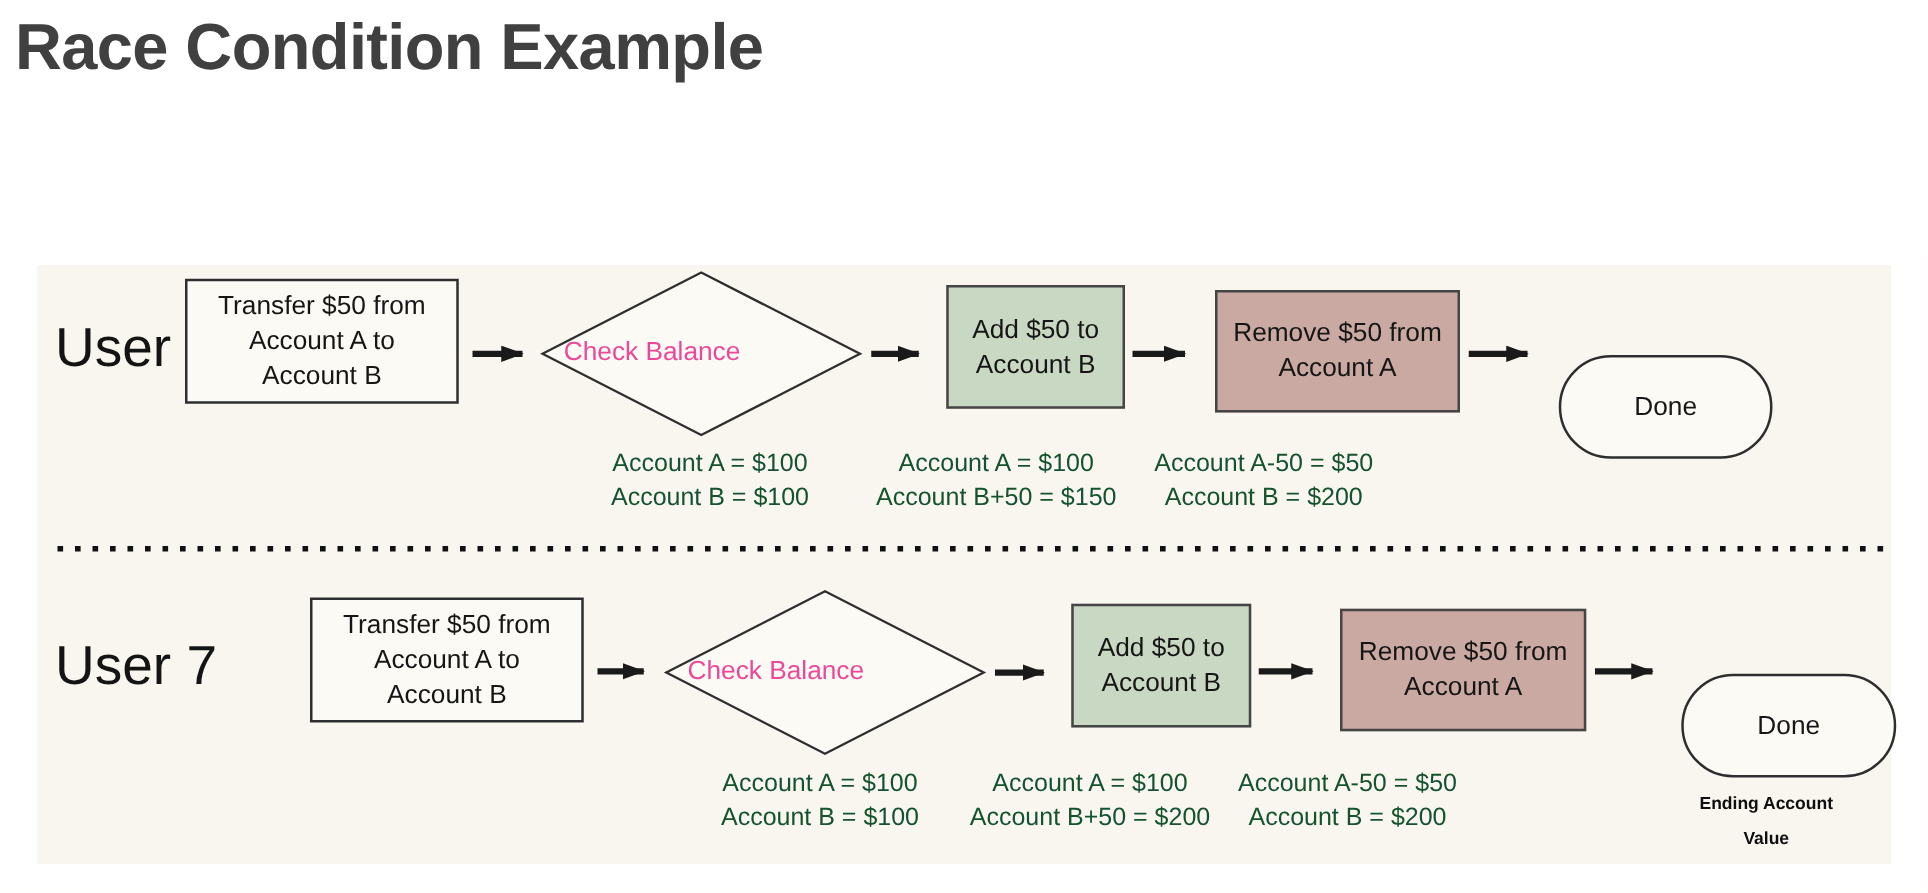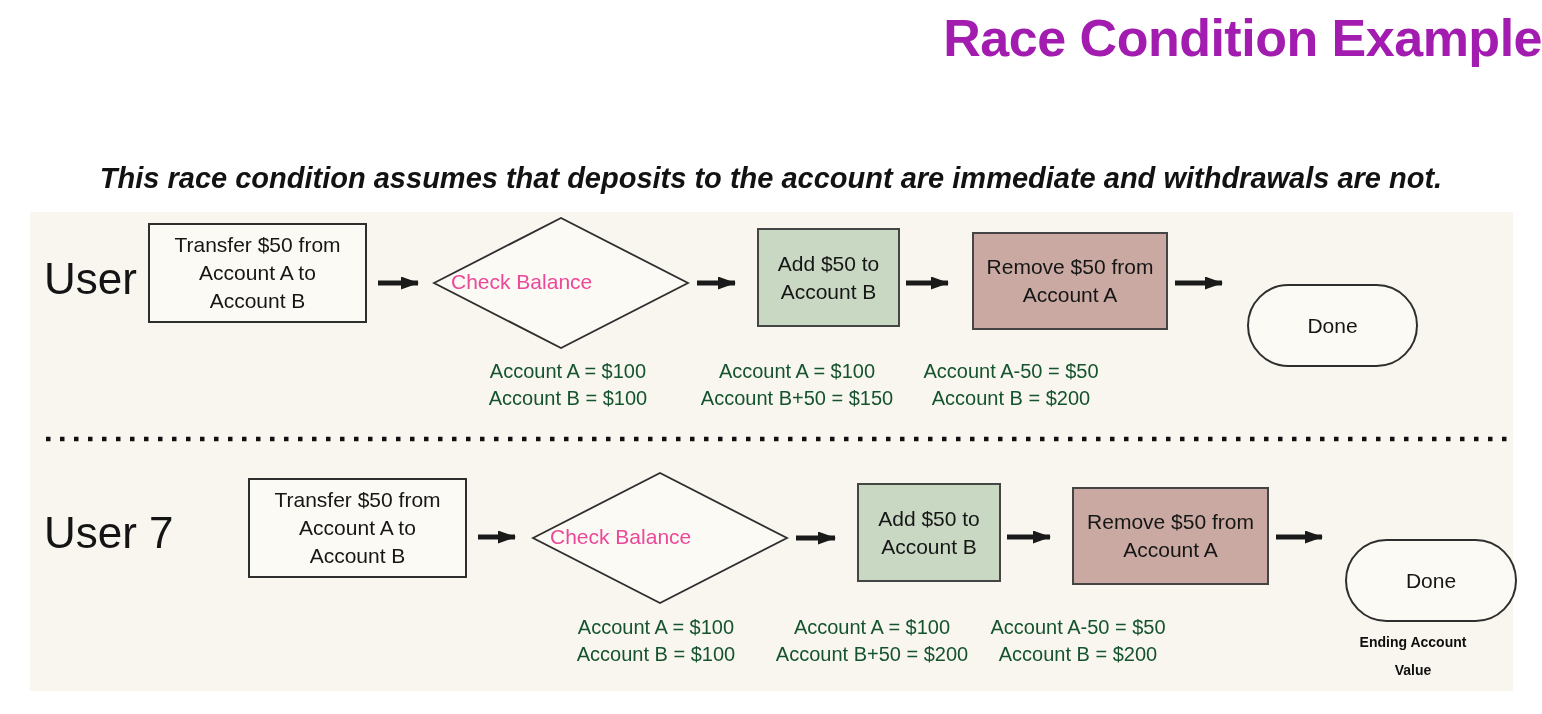--- a/index.html
+++ b/index.html
@@ -2,22 +2,22 @@
 <html><head>
 <meta charset="utf-8">
 <style>
   html,body { margin:0; padding:0; background:#ffffff; }
   .canvas {
     position:relative; width:1542px; height:714px; background:#ffffff;
     font-family:"Liberation Sans", sans-serif; overflow:hidden; color:#161616;
   }
   .band { position:absolute; left:30px; top:212px; width:1483px; height:479px; }
   .title {
-    position:absolute; left:0; right:0; top:8px; text-align:right;
-    font-size:52px; font-weight:700; color:#a21caf; letter-spacing:-0.5px;
+    position:absolute; left:0; right:0; top:8px; text-align:left;
+    font-size:52px; font-weight:700; color:#404040; letter-spacing:-0.5px;padding-left:12px;
   }
   .subtitle {
     position:absolute; left:0; right:0; top:162px; text-align:center;
     font-style:italic; font-weight:600; font-size:29px; color:#121212;
   }
   .user-label { position:absolute; font-size:44px; color:#141414;margin-left:10px; }
   .box {
     position:absolute; display:flex; align-items:center; justify-content:center;
     text-align:center; border:2px solid #2e2e2e; font-size:21px; line-height:1.32;
     white-space:pre-line; color:#161616; box-sizing:border-box;
@@ -38,21 +38,20 @@
   svg.layer { position:absolute; left:0; top:0; pointer-events:none; }
 </style>
 </head>
 <body>
 
 <div class="canvas">
 
   <div class="band" style="background-color: rgb(248, 246, 239);"></div>
 
   <div class="title">Race Condition Example</div>
-  <div class="subtitle">This race condition assumes that deposits to the account are immediate and withdrawals are not.</div>
 
   <svg class="layer" width="1542" height="714" viewBox="0 0 1542 714">
     <defs>
       <marker id="ah" markerUnits="userSpaceOnUse" markerWidth="22" markerHeight="16" refX="17" refY="6.5" orient="auto">
         <path d="M0,0 L18,6.5 L0,13 Z" fill="#1a1a1a"></path>
       </marker>
     </defs>
 
     <line x1="378" y1="283" x2="418" y2="283" stroke="#1a1a1a" stroke-width="5" marker-end="url(#ah)"></line>
     <line x1="697" y1="283" x2="735" y2="283" stroke="#1a1a1a" stroke-width="5" marker-end="url(#ah)"></line>

